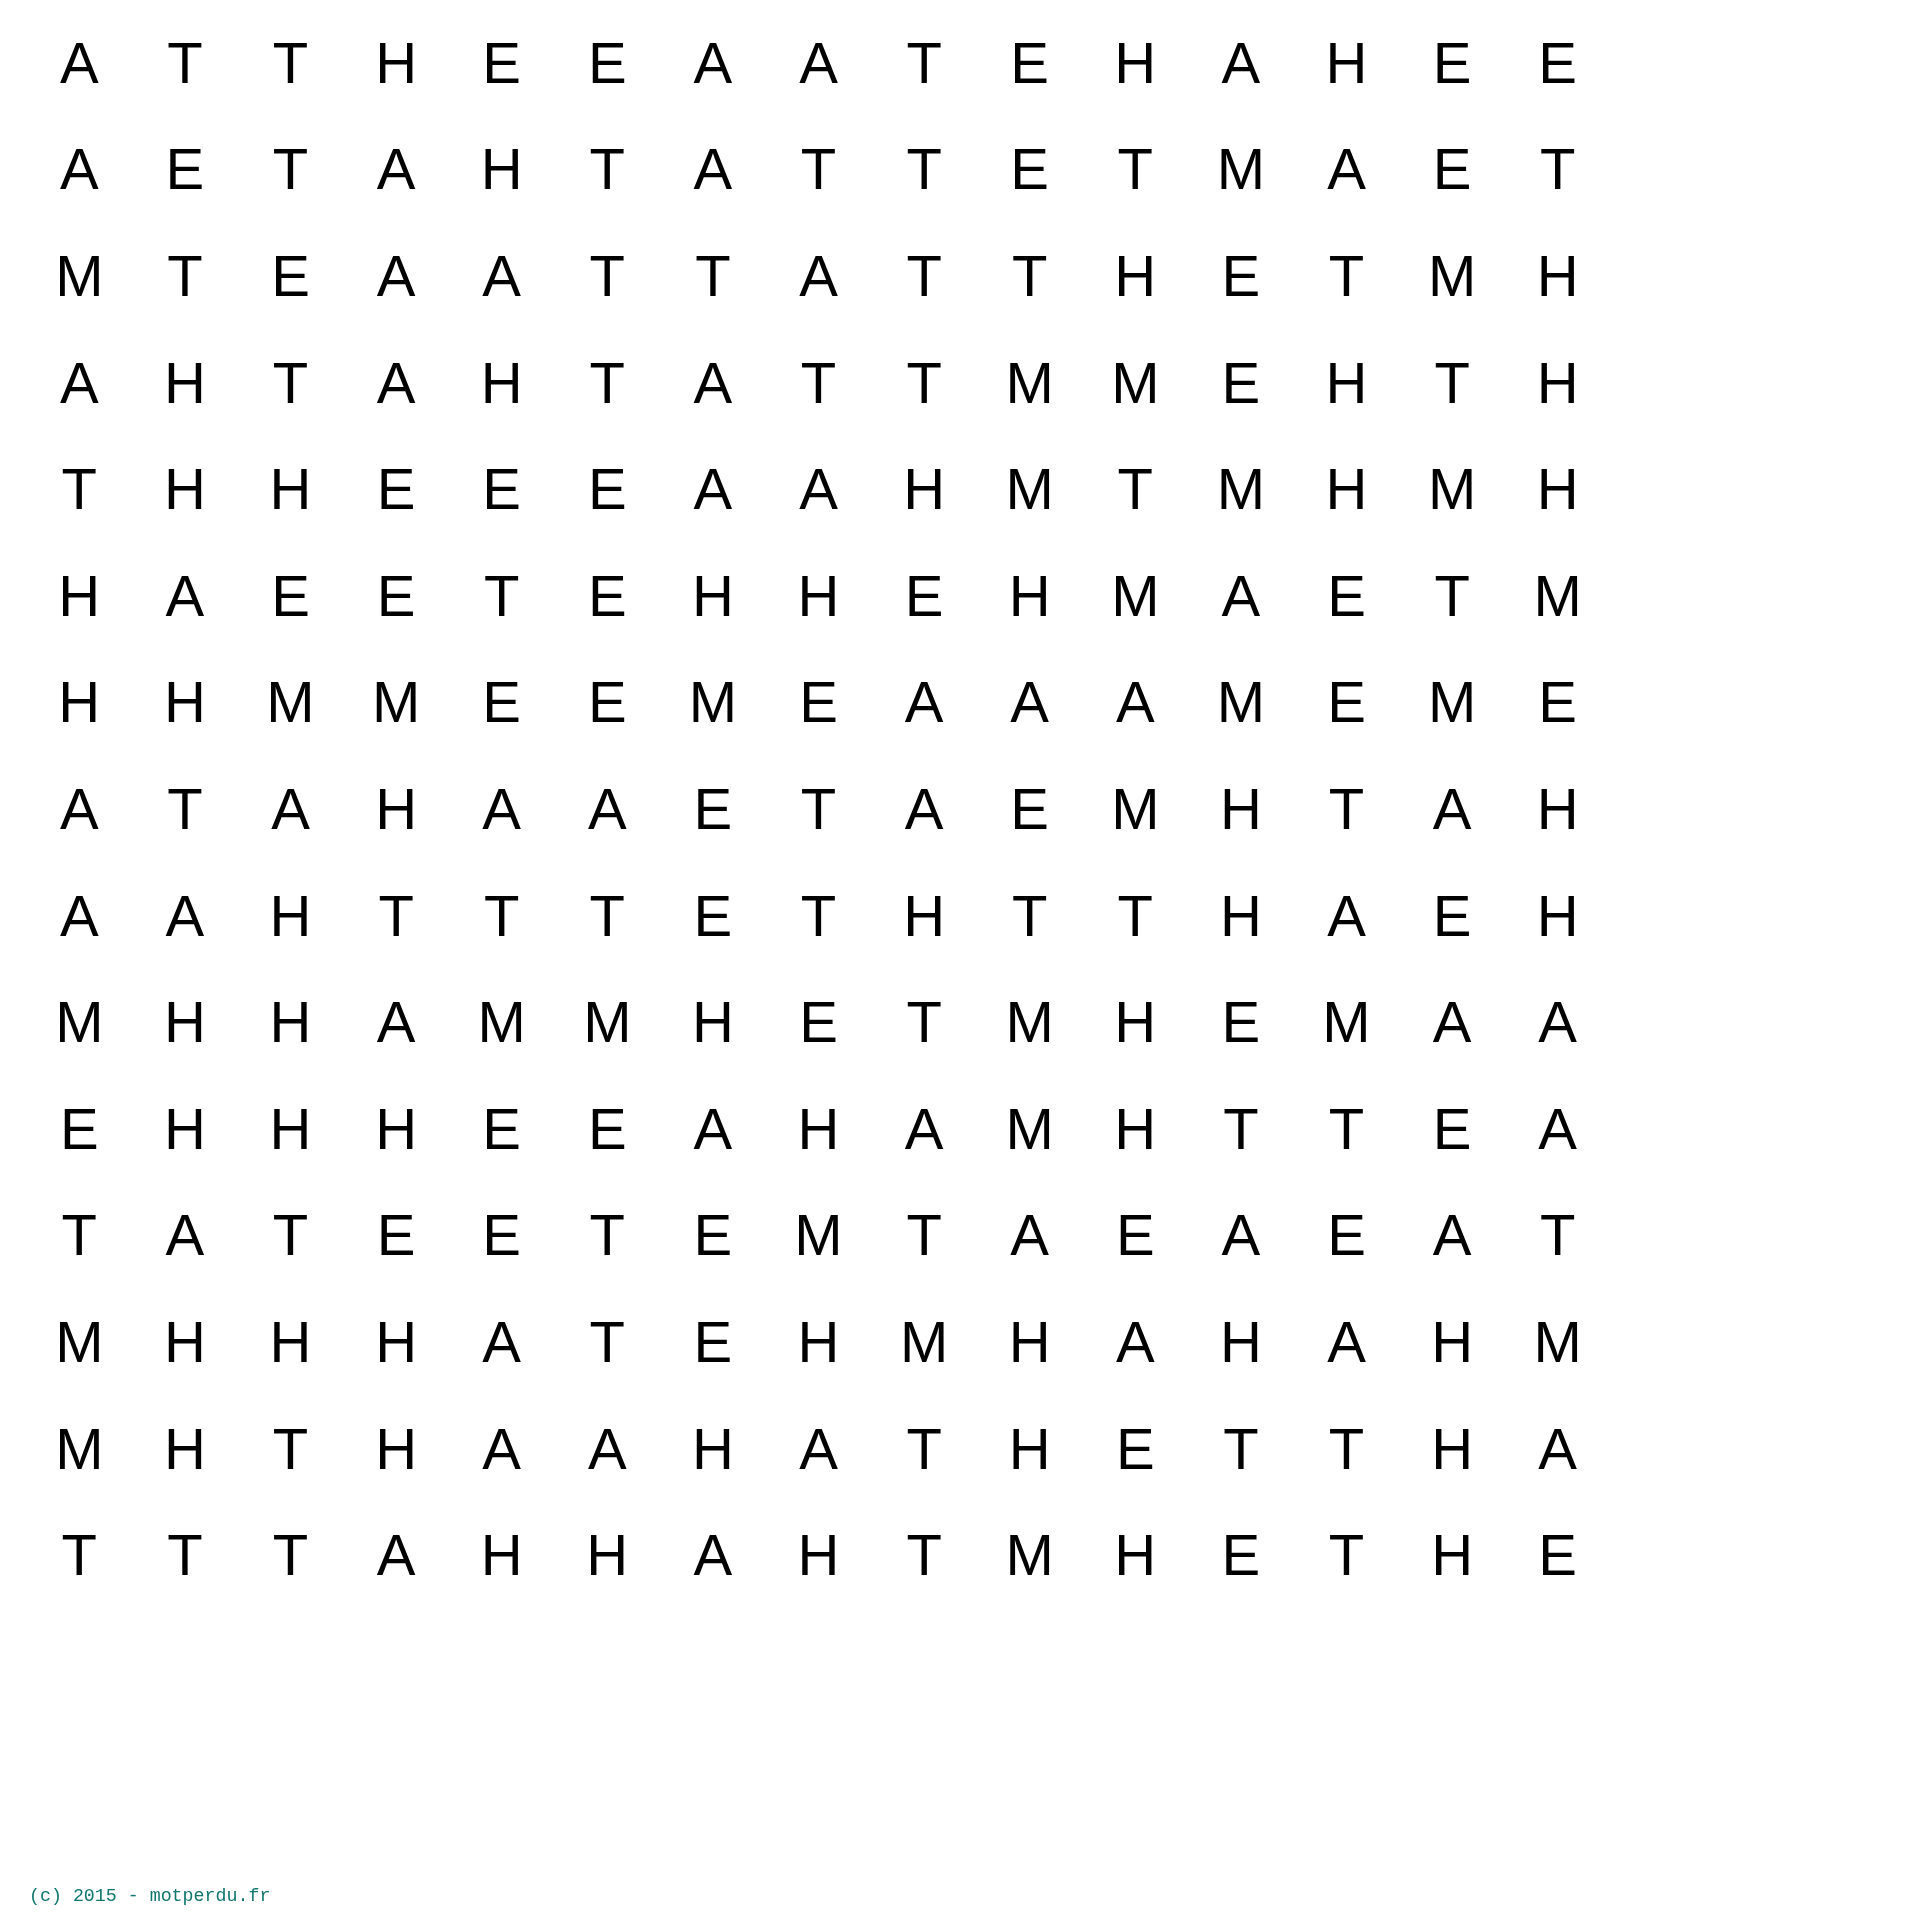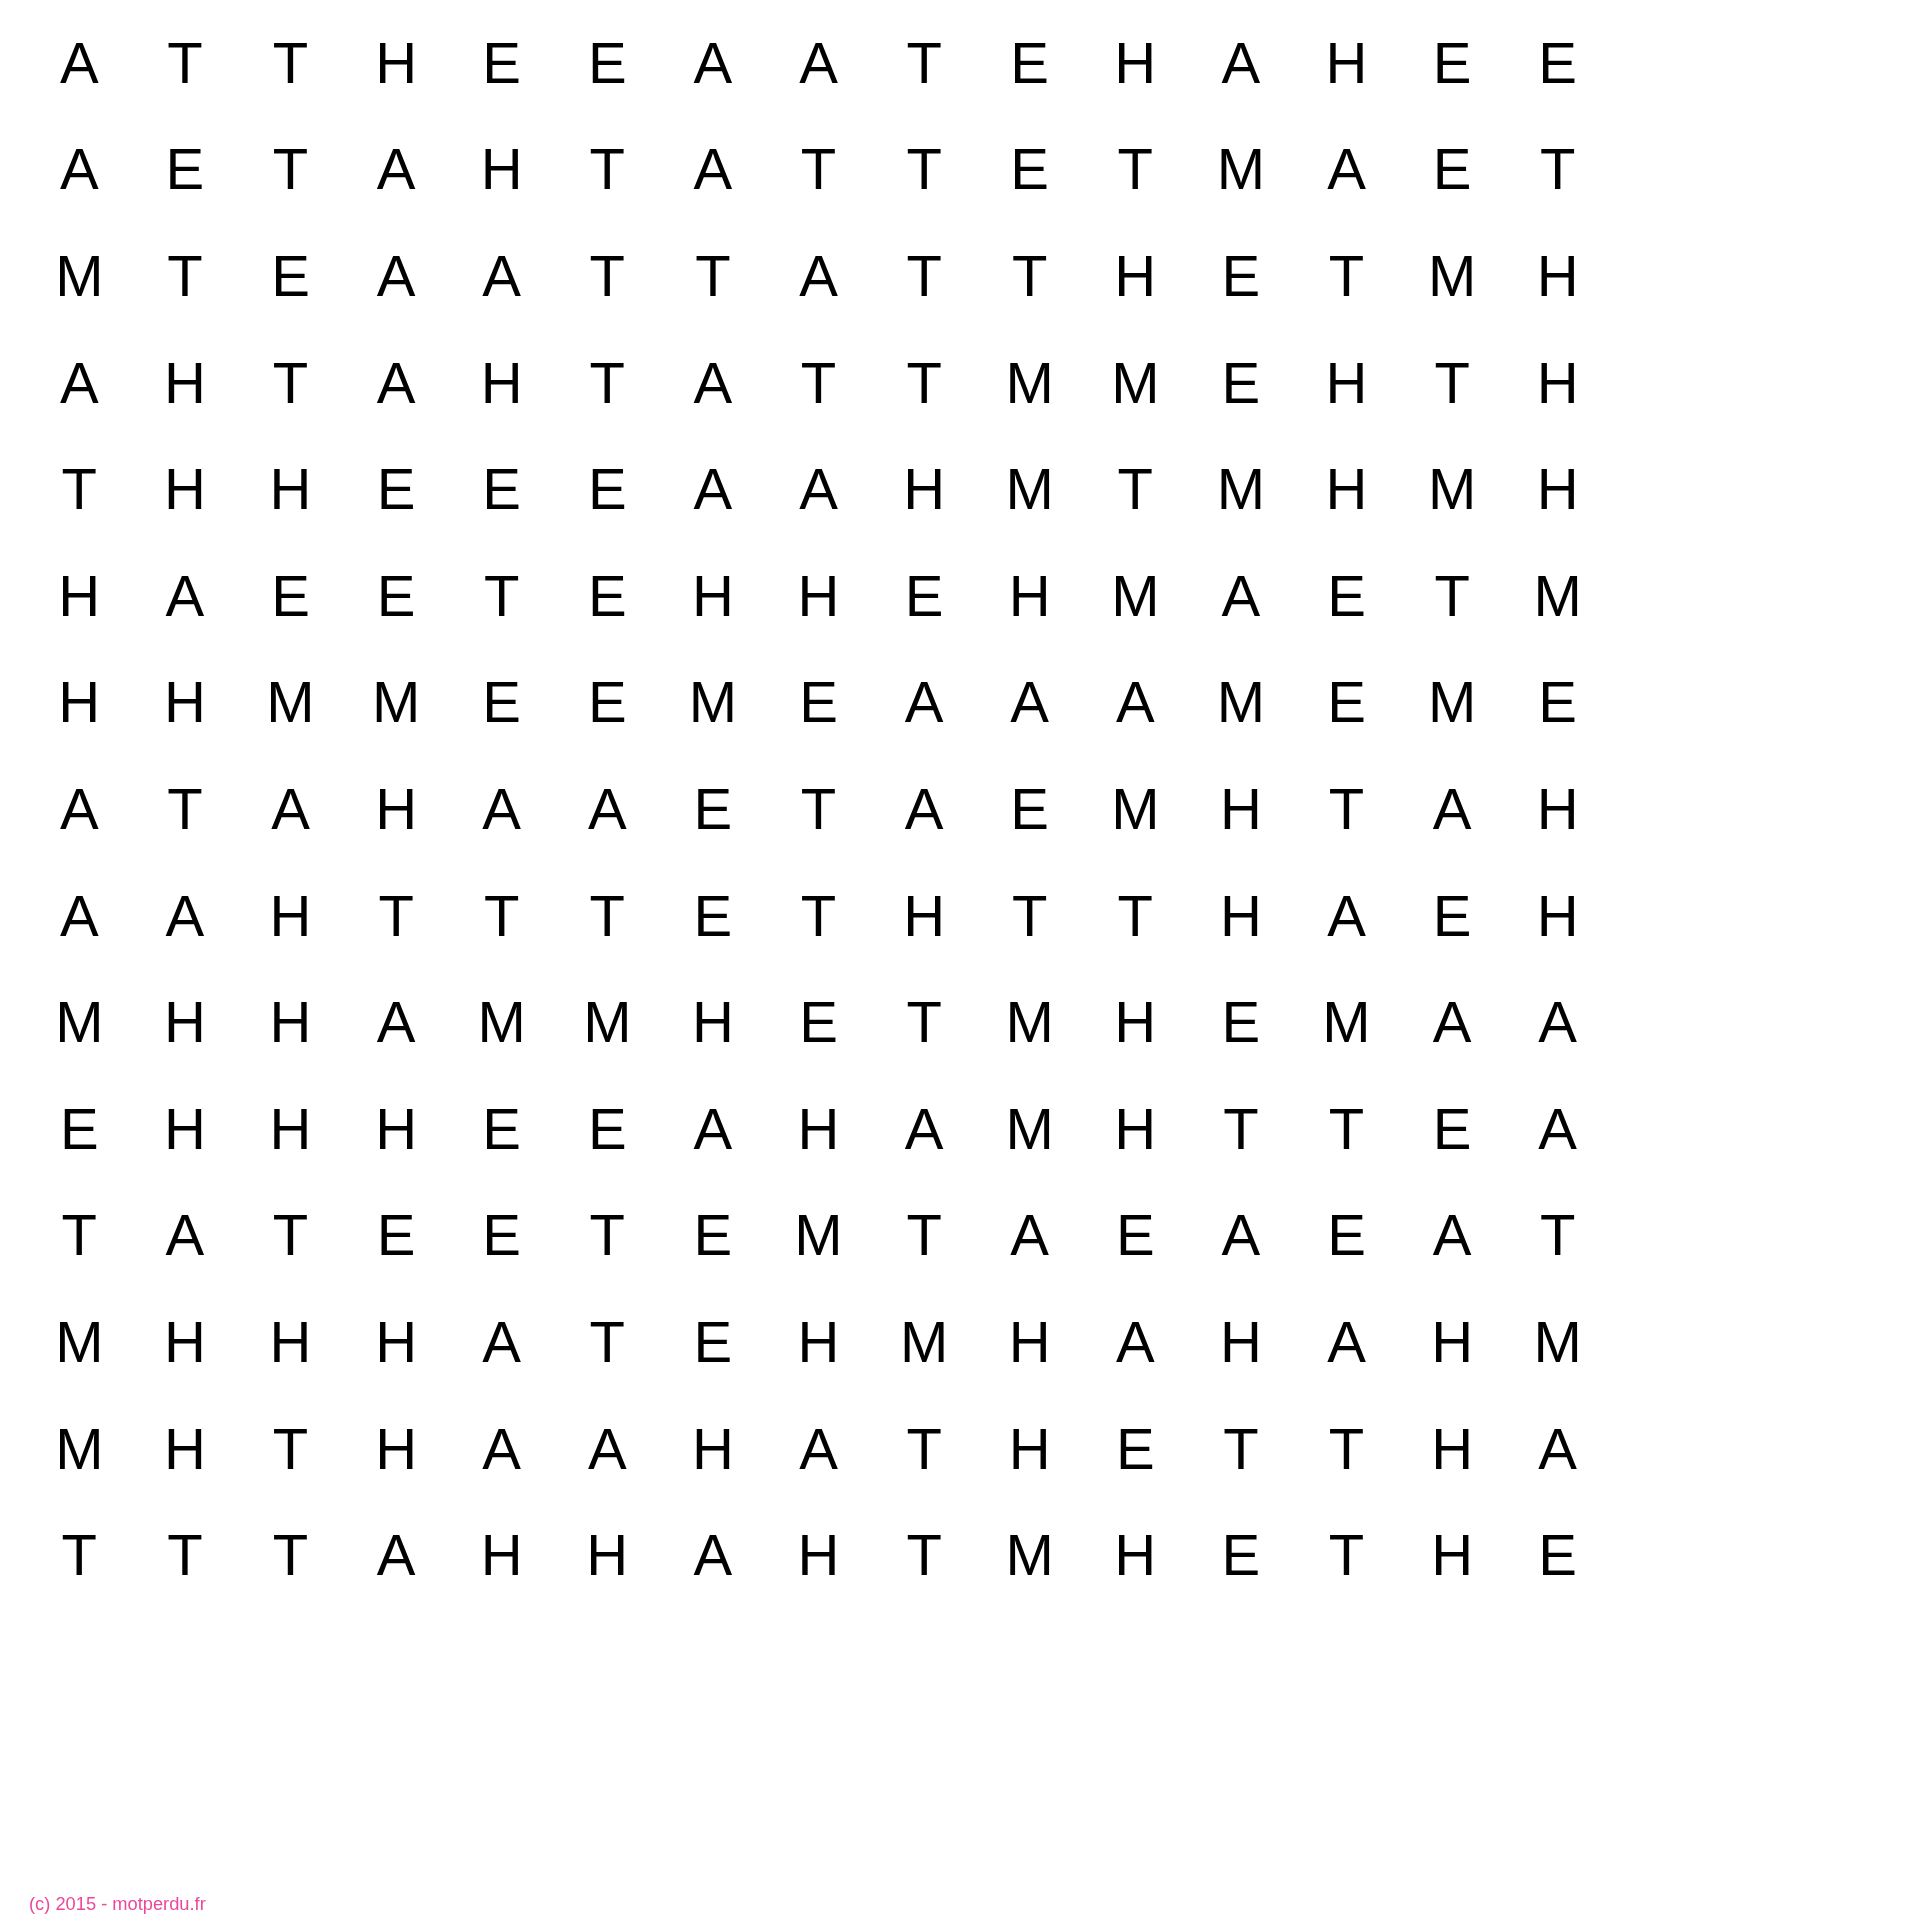--- a/index.html
+++ b/index.html
@@ -39,24 +39,24 @@
     font-size: 58px;
     font-weight: 400;
     color: #000000;
     line-height: 1;
     letter-spacing: 0;
     user-select: none;
   }
   #credit {
     position: absolute;
     left: 29px;
-    bottom: 11px;
+    bottom: 20px;
     font-size: 18.3px;
-    color: #ec4899;
-    font-family: Liberation Sans, sans-serif;
+    color: #0f766e;
+    font-family: Liberation Mono, monospace;
     white-space: nowrap;
   }
 </style>
 </head>
 <body>
 
 <div id="puzzle-wrap">
   <div id="grid">
       <div class="cell">A</div>
       <div class="cell">T</div>

